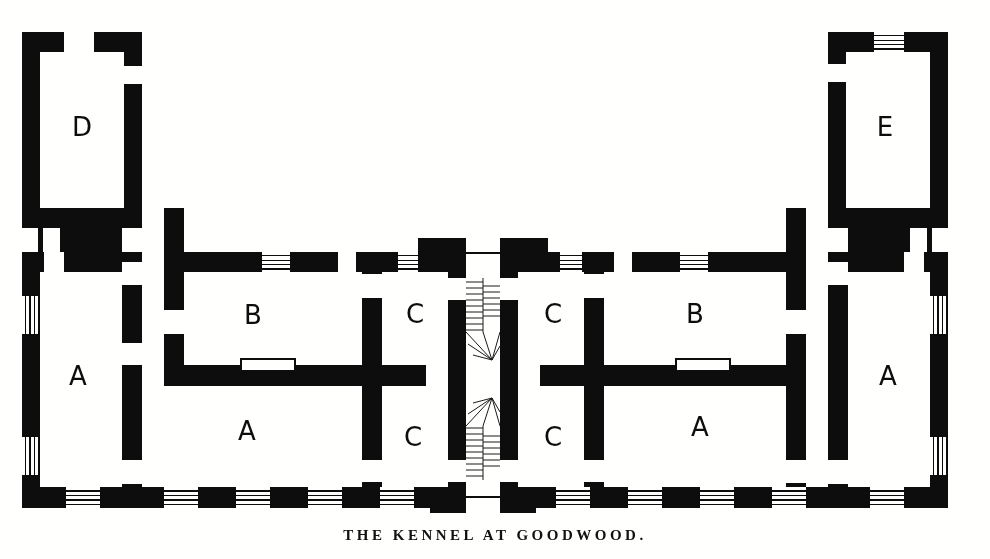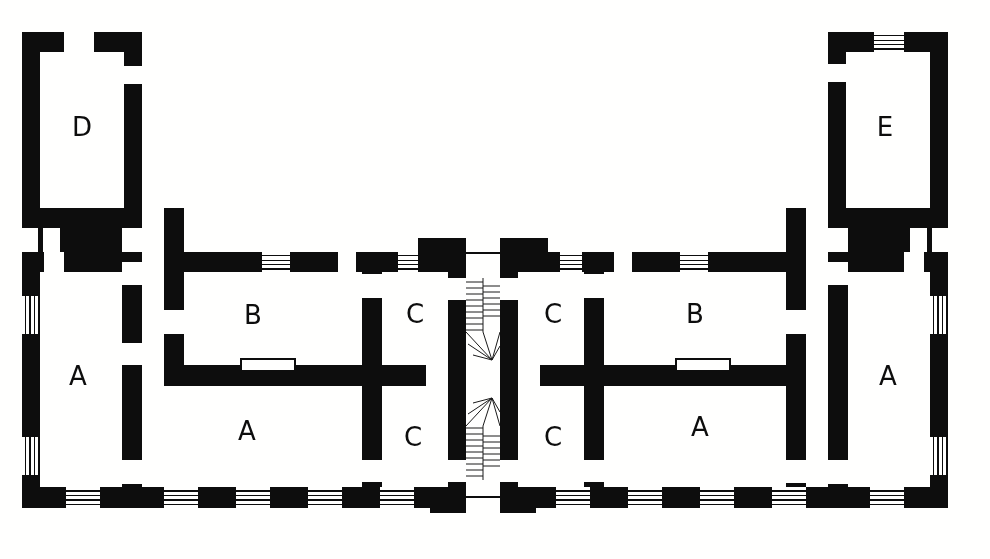--- a/index.html
+++ b/index.html
@@ -188,13 +188,14 @@
   <span class="room-label" style="left:253px;top:315px">B</span>
   <span class="room-label" style="left:415px;top:314px">C</span>
   <span class="room-label" style="left:553px;top:314px">C</span>
   <span class="room-label" style="left:695px;top:314px">B</span>
   <span class="room-label" style="left:888px;top:376px">A</span>
   <span class="room-label" style="left:247px;top:431px">A</span>
   <span class="room-label" style="left:413px;top:437px">C</span>
   <span class="room-label" style="left:553px;top:437px">C</span>
   <span class="room-label" style="left:700px;top:427px">A</span>
 
+  <div class="caption">THE KENNEL AT GOODWOOD.</div>
 </div>
 
 </body></html>

